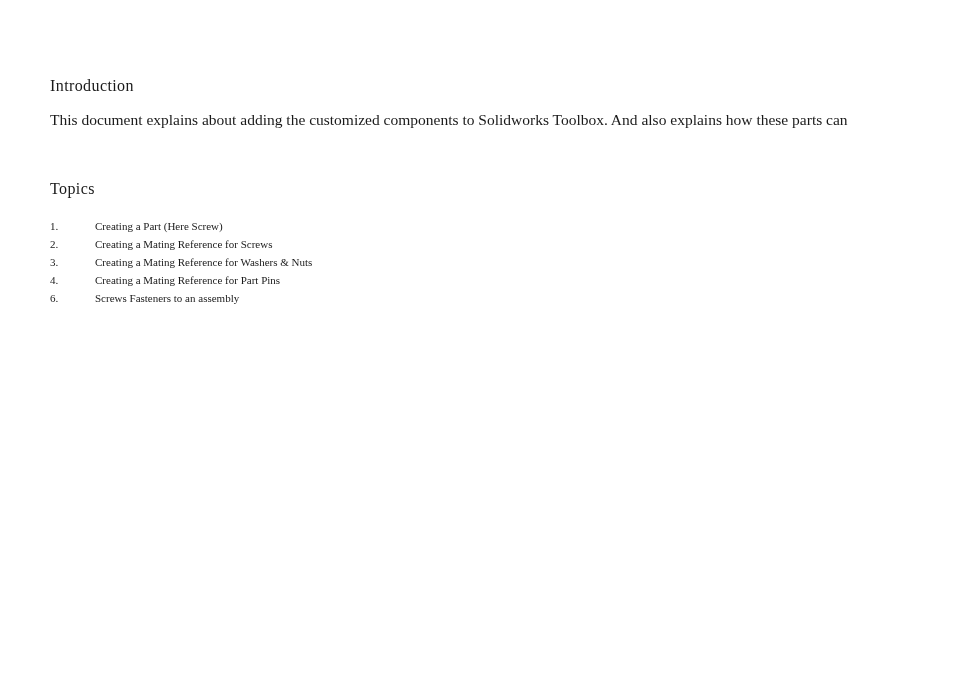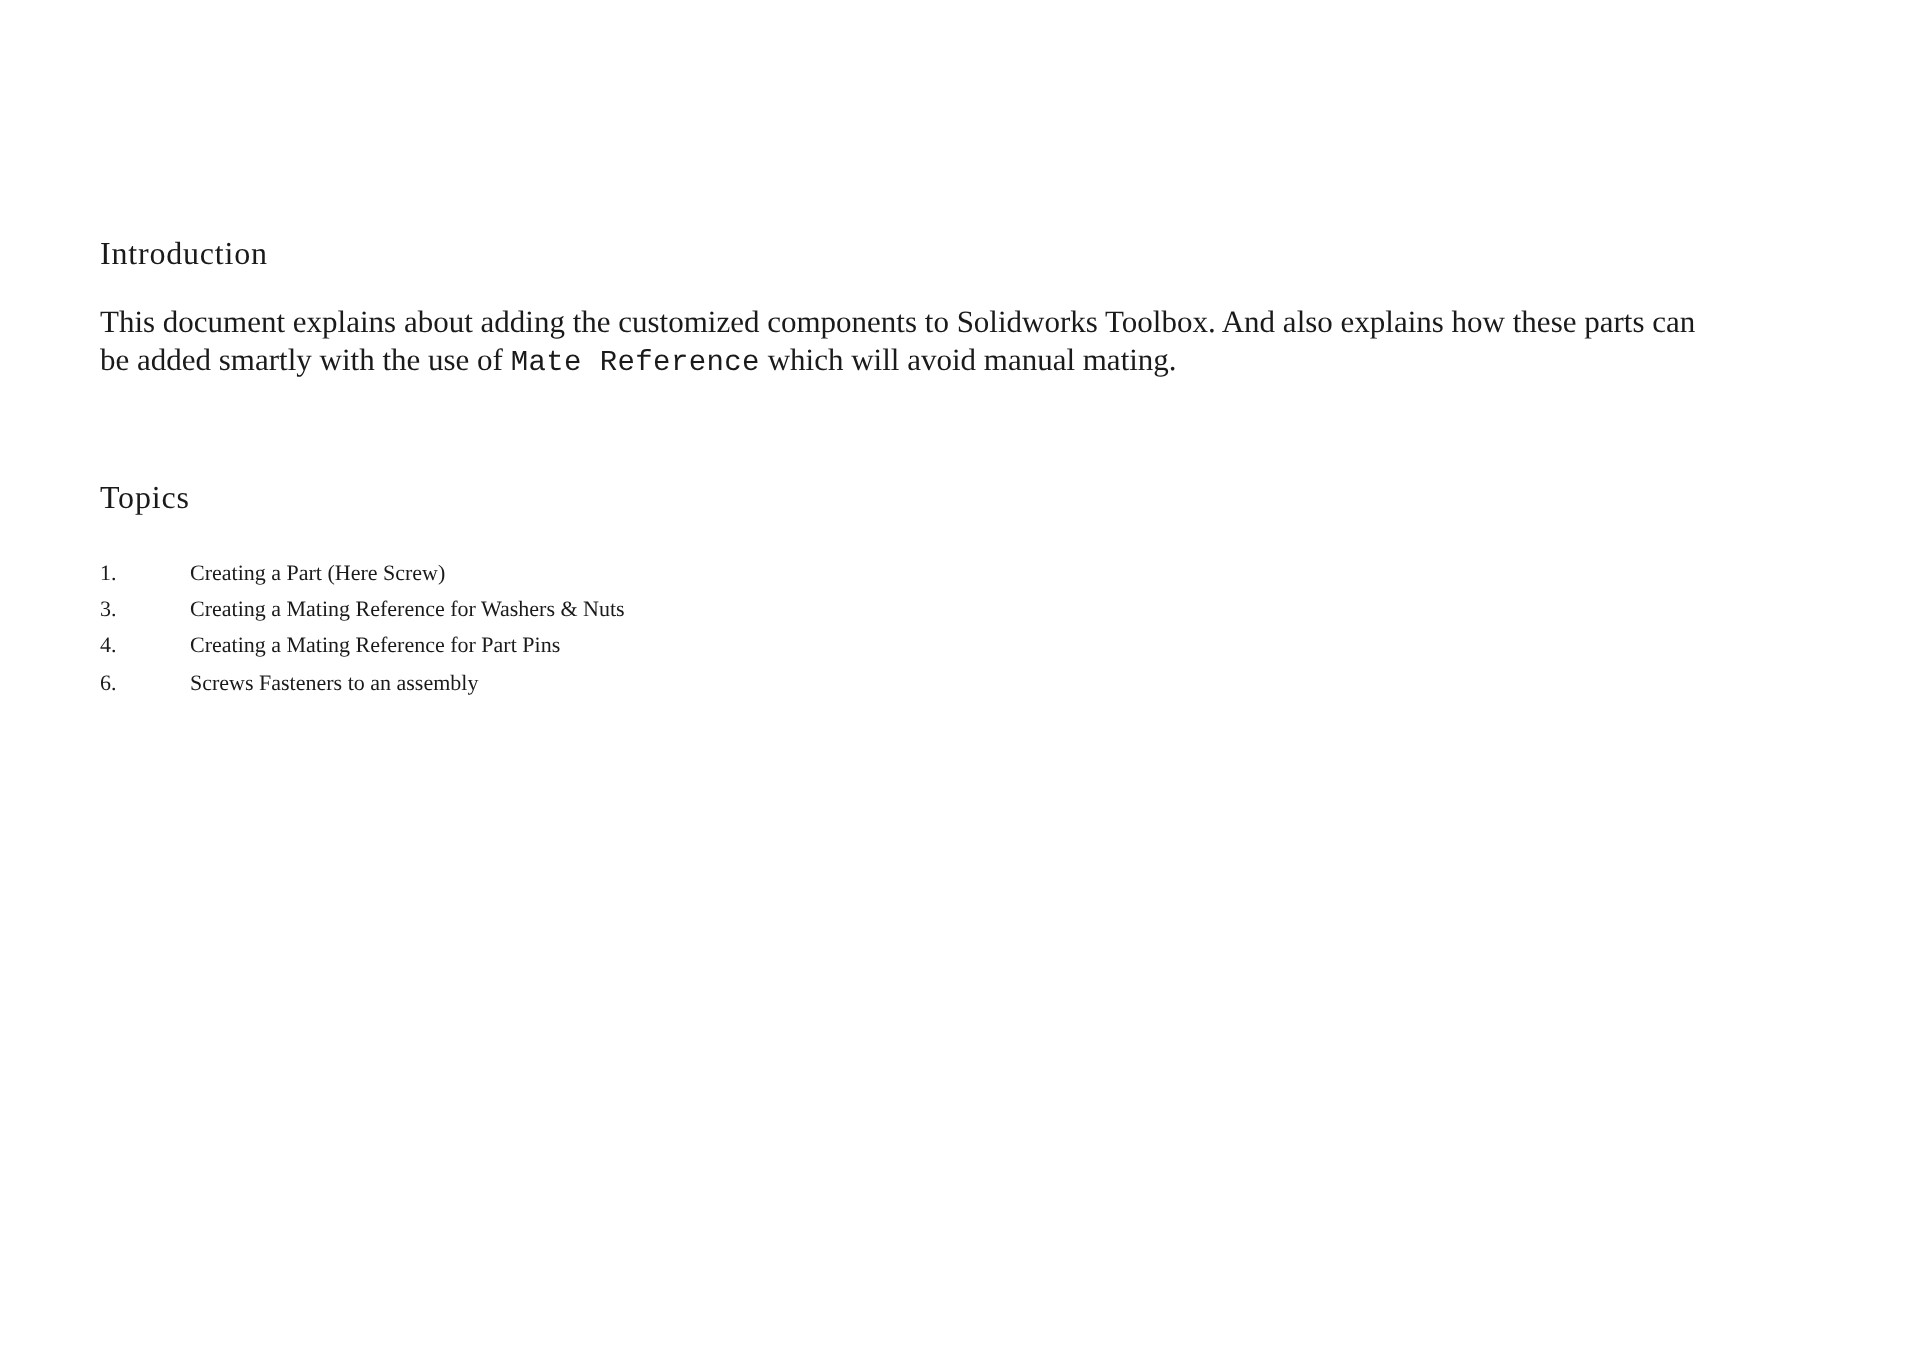--- a/index.html
+++ b/index.html
@@ -11,21 +11,21 @@
     width: 960px;
     height: 678px;
     overflow: hidden;
     font-family: "Liberation Serif", serif;
     color: #1a1a1a;
   }
   .page {
     box-sizing: border-box;
     width: 960px;
     height: 678px;
-    padding: 119px 50px 0 50px;
+    padding: 77px 50px 0 50px;
     background: #ffffff;
   }
   .heading {
     font-size: 16px;
     line-height: 18px;
     letter-spacing: 0.4px;
     white-space: nowrap;
   }
   .para {
     margin-top: 16px;
@@ -56,28 +56,30 @@
 </style>
 </head>
 <body>
 
 <div class="page">
 
   <div class="heading">Introduction</div>
 
   <div class="para">
     <div class="line">This document explains about adding the customized components to Solidworks Toolbox. And also explains how these parts can</div>
-    <div class="line"><span>be added smartly with the use of </span><span class="code">Mate Reference</span><span> which will avoid manual mating.</span></div>
   </div>
 
   <div class="heading topics-heading">Topics</div>
 
   <div class="topics-list">
     <div class="topic-row">
       <span class="num">1.</span><span class="label">Creating a Part (Here Screw)</span>
+    </div>
+    <div class="topic-row">
+      <span class="num">2.</span><span class="label">Creating a Mating Reference for Screws</span>
     </div>
     <div class="topic-row">
       <span class="num">3.</span><span class="label">Creating a Mating Reference for Washers &amp; Nuts</span>
     </div>
     <div class="topic-row">
       <span class="num">4.</span><span class="label">Creating a Mating Reference for Part Pins</span>
     </div>
     <div class="topic-row">
       <span class="num">6.</span><span class="label">Screws Fasteners to an assembly</span>
     </div>

